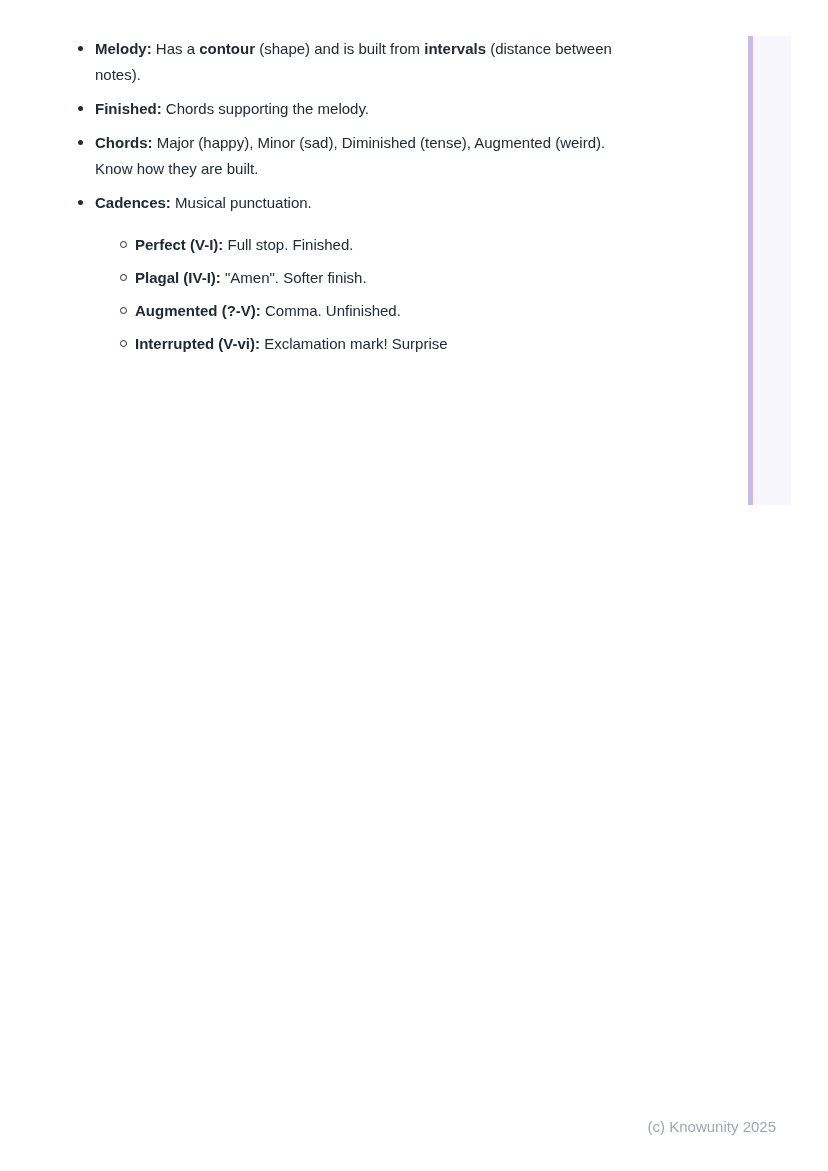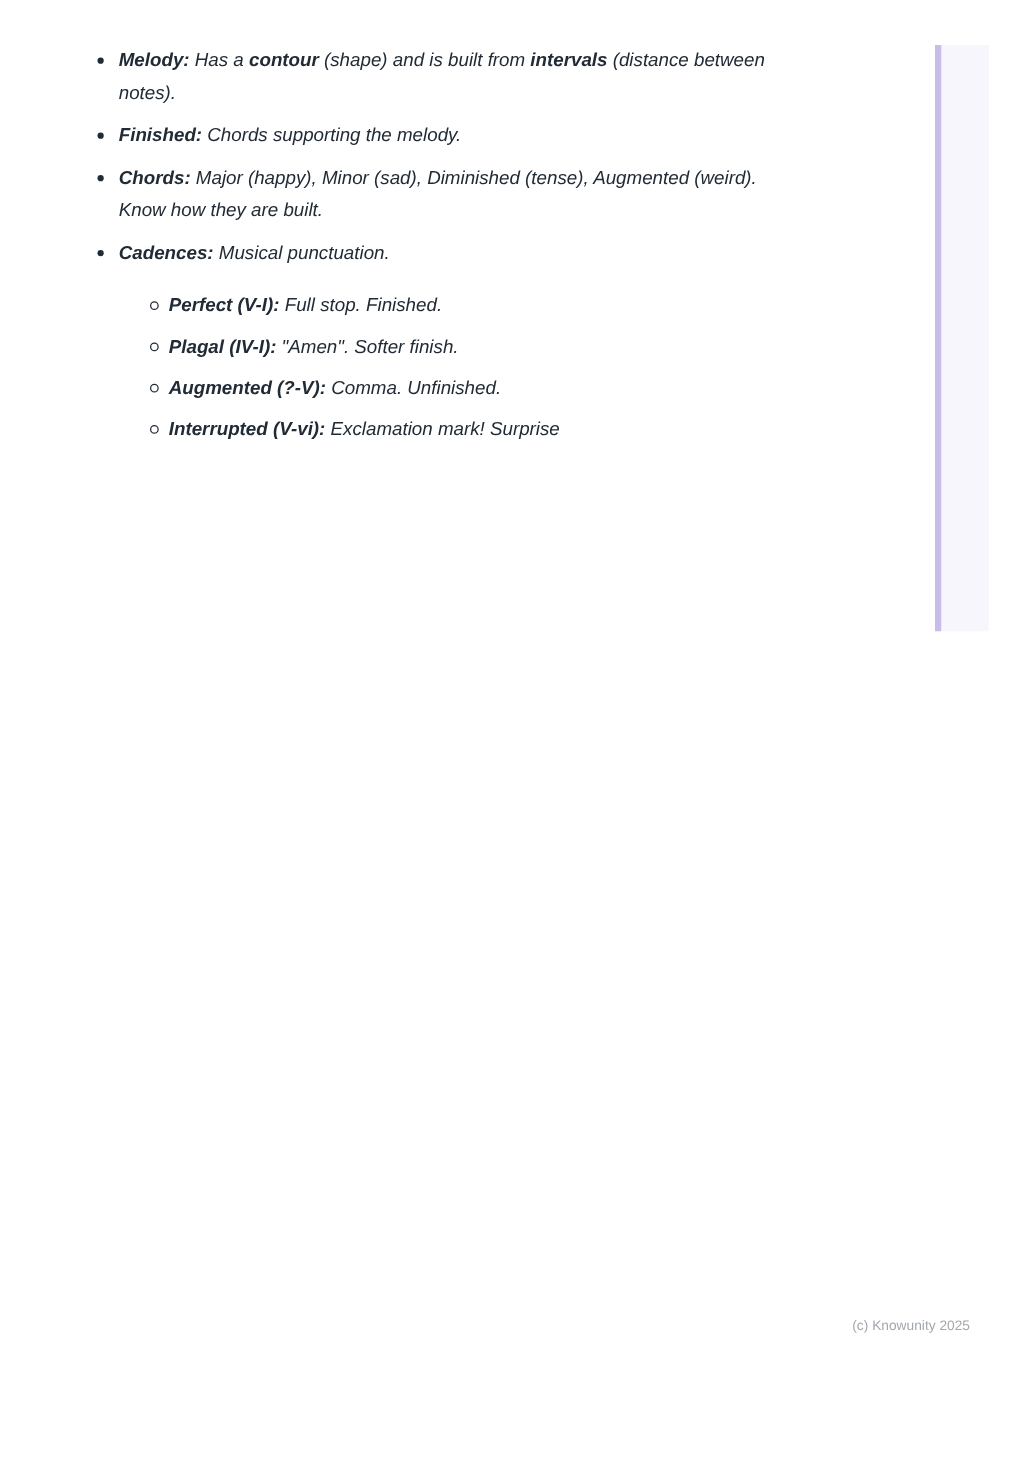--- a/index.html
+++ b/index.html
@@ -25,21 +25,20 @@
   
   ul.notes-list {
     list-style: none;
     position: absolute;
     left: 76px; top: 36px;
     width: 554px;
     margin: 0; padding: 0;
     color: #212b36;
     font-size: 15px;
     line-height: 26px;
-    font-style: italic;
   }
   ul.notes-list > li {
     position: relative;
     padding-left: 19px;
     margin-bottom: 8px;
   }
   .bullet-solid {
     position: absolute;
     left: 2px; top: 10px;
     width: 5px; height: 5px;
@@ -60,22 +59,22 @@
   }
   ul.sub-list > li {
     position: relative;
     padding-left: 24px;
     margin-top: 7px;
   }
   .item-text b { font-weight: 700; }
   
   .footer-copyright {
     position: absolute;
-    top: 1054px; right: 52px;
-    font-size: 11px;
+    top: 1120px; right: 52px;
+    font-size: 15px;
     line-height: 14px;
     color: #a3a8ae;
     text-align: center;
   }
 </style>
 </head>
 <body>
 
 <div class="page">
 

